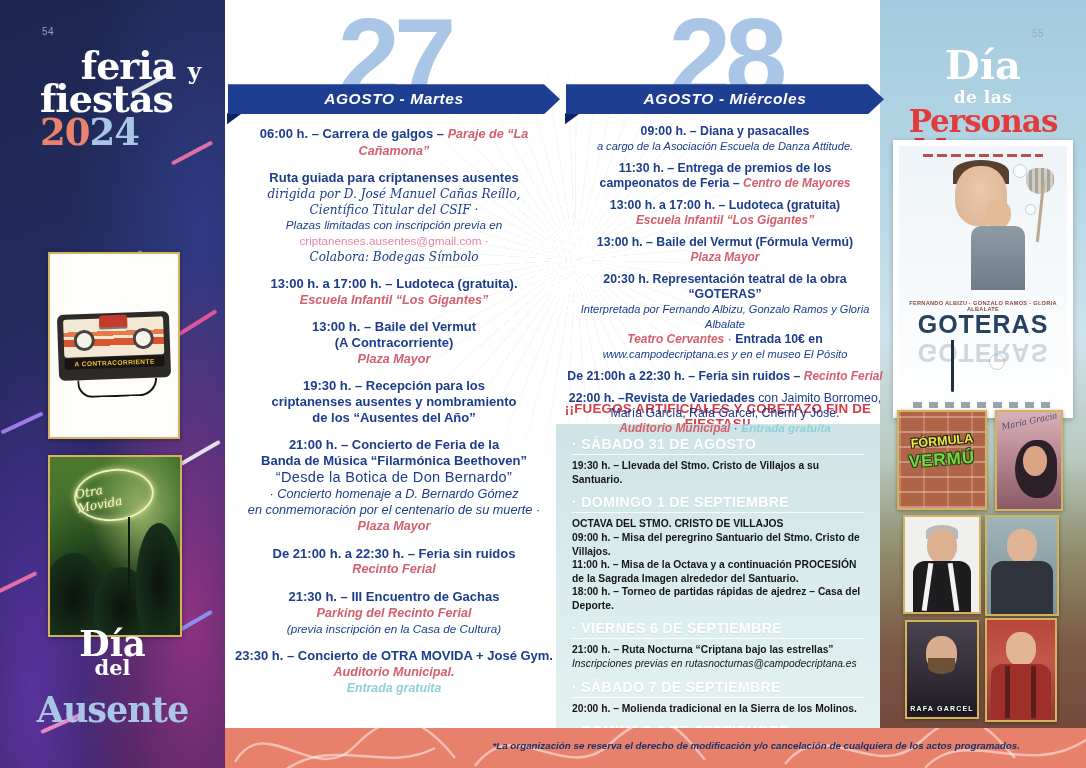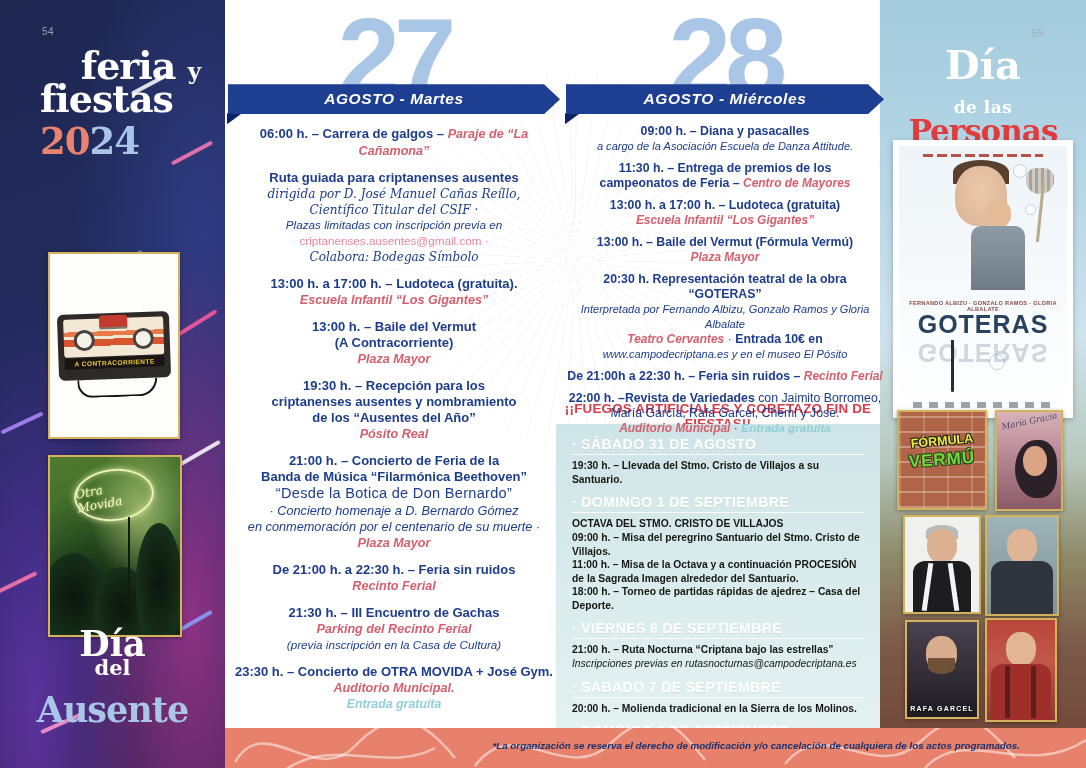--- a/index.html
+++ b/index.html
@@ -14,21 +14,21 @@
       radial-gradient(at 90% 30%, rgba(70,90,200,.35), transparent 45%),
       linear-gradient(160deg,#1d2750 0%,#232b5e 38%,#2b2766 66%,#3b2256 100%);}
   .streak{position:absolute;width:4px;height:46px;border-radius:3px;filter:blur(.6px);opacity:.85;}
   .pagenum{position:absolute;font-size:10px;letter-spacing:.5px;}
   .pagenum-left{left:42px;top:26px;color:#96a0b5;}
   .brand{position:absolute;left:40px;top:50px;width:160px;line-height:.82;
          font-family:"DejaVu Serif",serif;font-weight:bold;letter-spacing:-1px;}
   .brand-l1{color:#fff;font-size:38px;text-align:right;}
   .brand-amp{font-size:23px;}
   .brand-l2{color:#fff;font-size:38px;margin-top:2px;}
-  .brand-year{font-size:37px;margin-top:12px;}
+  .brand-year{font-size:37px;margin-top:3px;}
   .brand-year .y1{color:#e8836e;}
   .brand-year .y2{color:#a9c6e6;}
 
   .gold-card{position:absolute;border:2px solid #d4b35c;box-shadow:0 1px 4px rgba(0,0,0,.35);}
   .cassette-card{left:48px;top:252px;width:128px;height:183px;background:#fdfdfb;
                  display:flex;align-items:center;justify-content:center;}
   .cassette{position:relative;width:112px;height:66px;background:#2e2a28;border-radius:6px;transform:rotate(-2deg);}
   .cassette-label{position:absolute;left:6px;right:6px;top:5px;height:38px;border-radius:3px;
     background:linear-gradient(180deg,#f3e8d4 0 34%,#e87a4a 34% 46%,#f3e8d4 46% 54%,#d8552f 54% 72%,#f3e8d4 72% 100%);}
   .cassette-car{position:absolute;left:42px;top:2px;width:28px;height:12px;background:#c43b2e;border-radius:3px 3px 1px 1px;box-shadow:0 2px 0 #7c7c74;}
@@ -105,21 +105,21 @@
   .sep-line{color:#161616;font-weight:700;font-size:10.3px;line-height:1.32;}
   .sep-line.ki{font-style:italic;font-weight:400;}
 
   
   .sidebar-right{position:absolute;left:880px;top:0;width:206px;height:768px;overflow:hidden;
     background:linear-gradient(180deg,#a3cbdd 0%,#b8d8e7 26%,#cfe3ec 44%,#b7c8bd 60%,#8f8c6b 72%,#7c5a47 84%,#6e4237 100%);}
   .pagenum-right{left:152px;top:28px;color:#9cabb8;position:absolute;}
   .rtitle{position:absolute;left:0;top:48px;width:206px;text-align:center;
     font-family:"DejaVu Serif",serif;font-weight:bold;line-height:.85;}
   .rtitle .r1{color:#fff;font-size:40px;}
-  .rtitle .r2{color:#fff;font-size:17px;margin-top:18px;letter-spacing:.5px;}
+  .rtitle .r2{color:#fff;font-size:17px;margin-top:8px;letter-spacing:.5px;}
   .rtitle .r3{color:#e23b3b;font-size:31px;margin-top:4px;letter-spacing:-1px;}
   .rtitle .r4{color:#e23b3b;font-size:31px;margin-top:2px;letter-spacing:-1px;}
 
   .goteras-card{position:absolute;left:13px;top:140px;width:180px;height:278px;background:#fff;
     box-shadow:0 2px 6px rgba(0,0,0,.25);overflow:hidden;}
   .gp-bg{position:absolute;inset:6px;background:linear-gradient(180deg,#eef4f8 0%,#f7fafc 55%,#ffffff 100%);}
   .gp-tagline{position:absolute;left:30px;right:30px;top:14px;height:3px;
     background:repeating-linear-gradient(90deg,#b85248 0 10px,transparent 10px 14px);}
   .gp-head-big{position:absolute;left:62px;top:26px;width:52px;height:60px;border-radius:46% 46% 42% 42%;
     background:radial-gradient(at 50% 40%,#ecc9ab,#d9b293);}
@@ -263,21 +263,20 @@
           </div>
           <div class="event">
             <div class="line"><span class="seg-b">13:00 h. – Baile del Vermut</span></div>
             <div class="line"><span class="seg-b">(A Contracorriente)</span></div>
             <div class="line"><span class="seg-v">Plaza Mayor</span></div>
           </div>
           <div class="event">
             <div class="line"><span class="seg-b">19:30 h. – Recepción para los</span></div>
             <div class="line"><span class="seg-b">criptanenses ausentes y nombramiento</span></div>
             <div class="line"><span class="seg-b">de los “Ausentes del Año”</span></div>
-            <div class="line"><span class="seg-v">Pósito Real</span></div>
           </div>
           <div class="event">
             <div class="line"><span class="seg-b">21:00 h. – Concierto de Feria de la</span></div>
             <div class="line"><span class="seg-b">Banda de Música “Filarmónica Beethoven”</span></div>
             <div class="line"><span class="seg-q">“Desde la Botica de Don Bernardo”</span></div>
             <div class="line"><span class="seg-i2">· Concierto homenaje a D. Bernardo Gómez</span></div>
             <div class="line"><span class="seg-i2">en conmemoración por el centenario de su muerte ·</span></div>
             <div class="line"><span class="seg-v">Plaza Mayor</span></div>
           </div>
           <div class="event">

